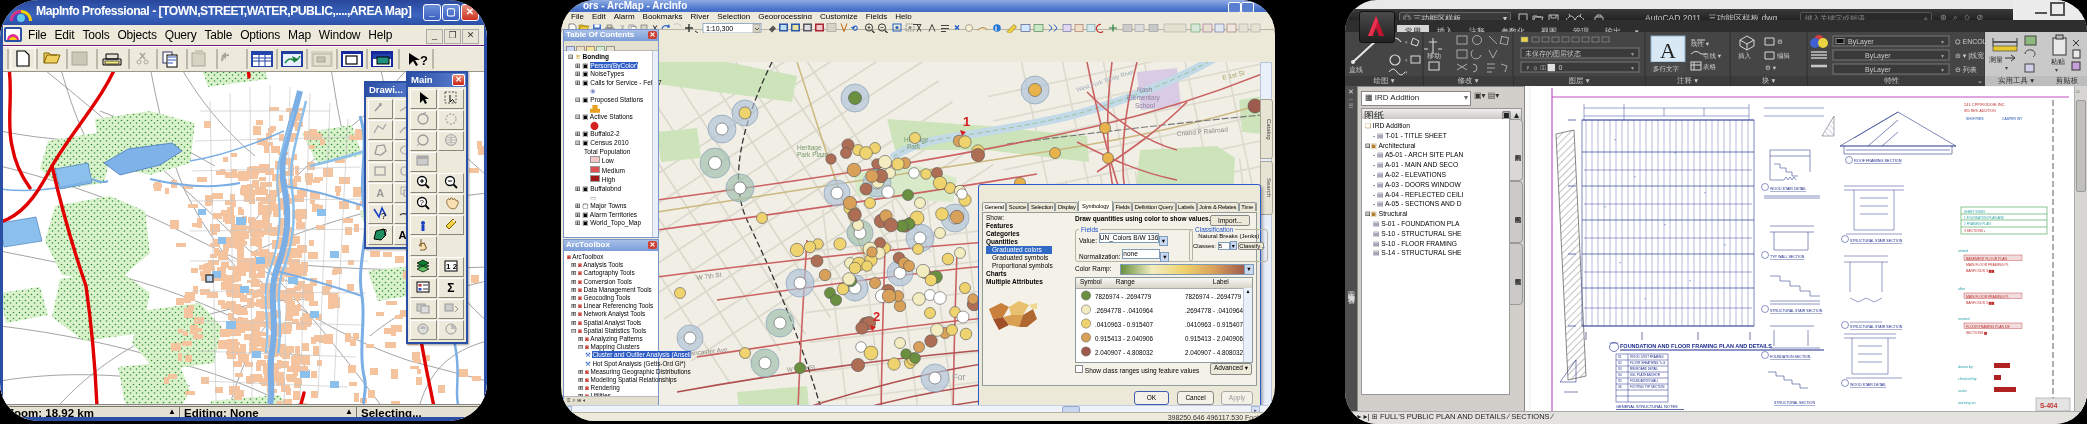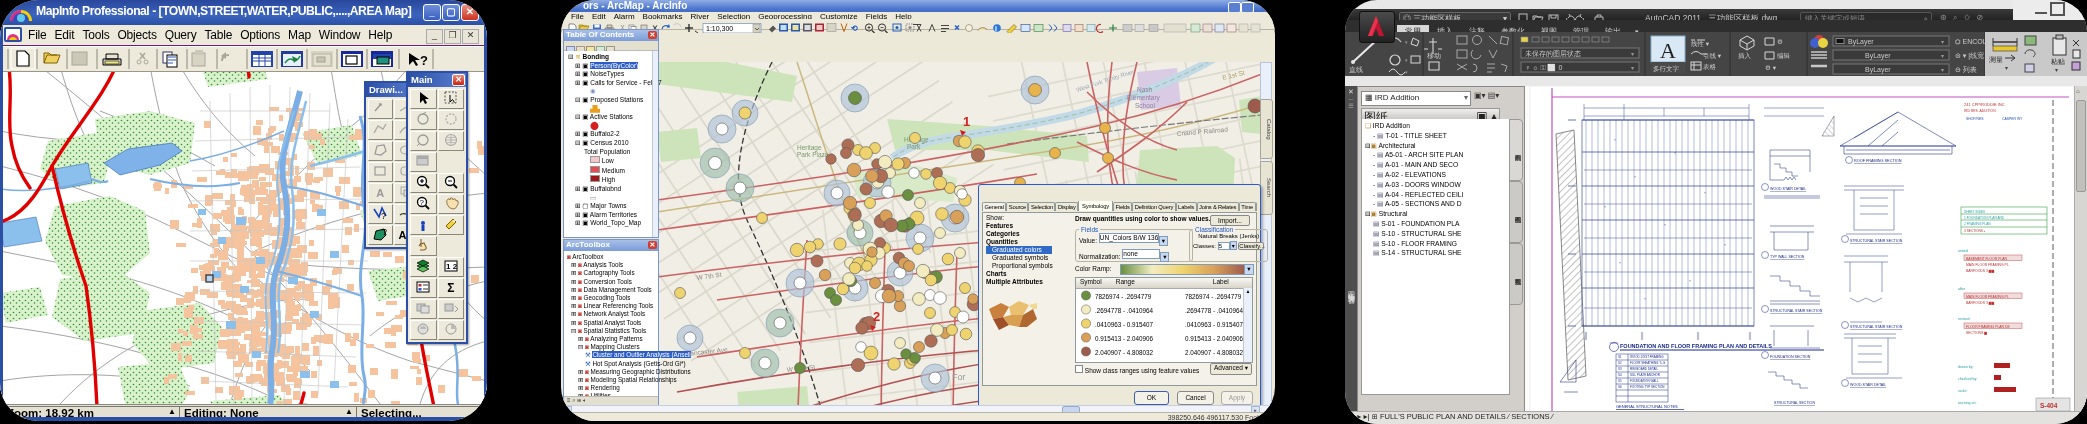--- a/index.html
+++ b/index.html
@@ -1683,21 +1683,21 @@
   </div>
   <div class="dock">
     <div style="color:#ddd;font-size:7px;text-align:center;margin-top:2px;">✕</div>
     <div style="color:#bbb;font-size:6px;text-align:center;">⇔</div>
     <div style="color:#bbb;font-size:6px;text-align:center;">☰</div>
     <div style="position:absolute;left:1px;top:200px;writing-mode:vertical-rl;color:#ddd;font-size:7px;letter-spacing:1px;">图纸集管理器</div>
   </div>
   <div class="palette" id="w3pal">
     <div style="position:absolute;left:3px;top:4px;width:108px;height:13px;background:#fff;border:1px solid #888;font-size:8px;color:#222;line-height:12px;"><span style="margin-left:3px;">▦ IRD Addition</span><span style="float:right;margin-right:2px;color:#666;">▾</span></div>
     <div style="position:absolute;left:116px;top:4px;width:40px;height:13px;font-size:8px;color:#333;">▣▾ ▤▾</div>
-    <div style="position:absolute;left:3px;top:21px;right:24px;height:11px;background:linear-gradient(#EFEEEC,#C8C6C2);border:1px solid #999;font-size:12px;color:#222;"><span style="margin-left:2px;">图纸</span><span style="float:right;margin-right:2px;">▣ ▴</span></div>
+    <div style="position:absolute;left:3px;top:21px;right:2px;height:11px;background:linear-gradient(#EFEEEC,#C8C6C2);border:1px solid #999;font-size:10px;color:#222;"><span style="margin-left:2px;">图纸</span><span style="float:right;margin-right:2px;">▣ ▴</span></div>
     <div style="position:absolute;left:3px;top:32px;right:14px;bottom:16px;background:#fff;border:1px solid #999;border-top:none;font-size:6.7px;line-height:9.8px;color:#000;white-space:nowrap;overflow:hidden;padding:2px 0 0 3px;">
       <div><span style="color:#B08030;">❏</span> IRD Addition</div>
       <div style="padding-left:8px;">- <span style="color:#557;">▤</span> T-01 - TITLE SHEET</div>
       <div>⊟<span style="color:#B08030;">▣</span> Architectural</div>
       <div style="padding-left:8px;">- <span style="color:#557;">▤</span> A5-01 - ARCH SITE PLAN</div>
       <div style="padding-left:8px;">- <span style="color:#557;">▤</span> A-01 - MAIN AND SECO</div>
       <div style="padding-left:8px;">- <span style="color:#557;">▤</span> A-02 - ELEVATIONS</div>
       <div style="padding-left:8px;">- <span style="color:#557;">▤</span> A-03 - DOORS WINDOW</div>
       <div style="padding-left:8px;">- <span style="color:#557;">▤</span> A-04 - REFLECTED CEILI</div>
       <div style="padding-left:8px;">- <span style="color:#557;">▤</span> A-05 - SECTIONS AND D</div>
@@ -1872,16 +1872,26 @@
         <rect x="708" y="6" width="13" height="17"></rect>
           <rect x="711" y="3" width="7" height="4" fill="#bbb"></rect>
         <text x="706" y="32" font-size="7" fill="#222" stroke="none">粘贴</text>
           <text x="710" y="40" font-size="6" fill="#444" stroke="none">▾</text>
         <path d="M728,8 l6,6 m0,-6 l-6,6" fill="none"></path>
           <rect x="728" y="18" width="7" height="8"></rect>
           <rect x="727" y="30" width="8" height="8" fill="#C8A0D8"></rect>
       </g>
     </svg>
   </div>
+  <div class="riblabels" id="w3lab">
+    <span style="position:absolute;left:0;width:78px;" class="riblab">绘图 ▾</span>
+    <span style="position:absolute;left:78px;width:90px;" class="riblab">修改 ▾</span>
+    <span style="position:absolute;left:168px;width:132px;" class="riblab">图层 ▾</span>
+    <span style="position:absolute;left:300px;width:85px;" class="riblab">注释 ▾</span>
+    <span style="position:absolute;left:385px;width:77px;" class="riblab">块 ▾</span>
+    <span style="position:absolute;left:462px;width:178px;" class="riblab">特性 <span style="float:right;margin-right:2px;">⌄</span></span>
+    <span style="position:absolute;left:640px;width:62px;background:#BDBDBD;color:#333;" class="riblab">实用工具 ▾</span>
+    <span style="position:absolute;left:702px;width:40px;background:#BDBDBD;color:#333;" class="riblab">剪贴板</span>
+  </div>
   <div class="bottombar">
     <span style="margin-left:6px;">◂ ▸ ▸| </span><span style="font-size:7px;">⊞</span> <span style="font-size:7.5px;">FULL'S PUBLIC PLAN AND DETAILS ∕ SECTIONS ∕</span>
   </div>
 </div>
 
 </body></html>

